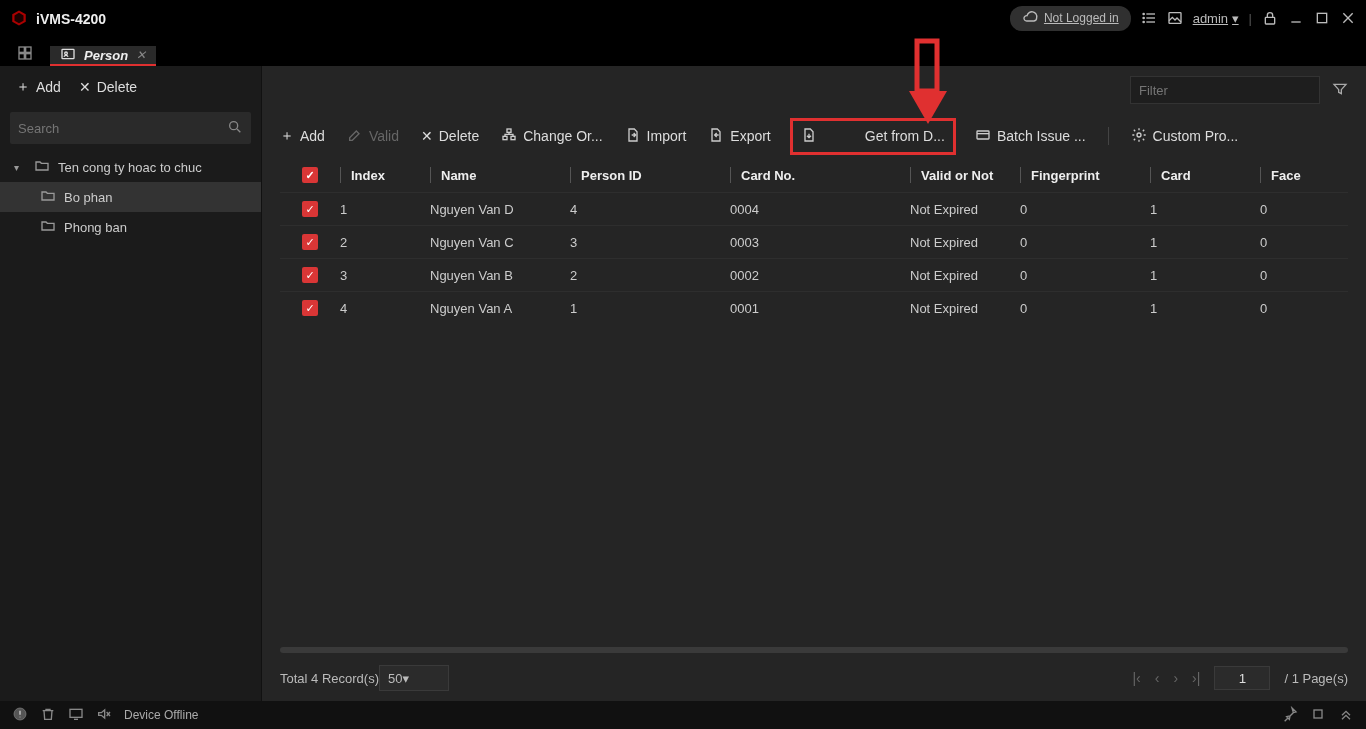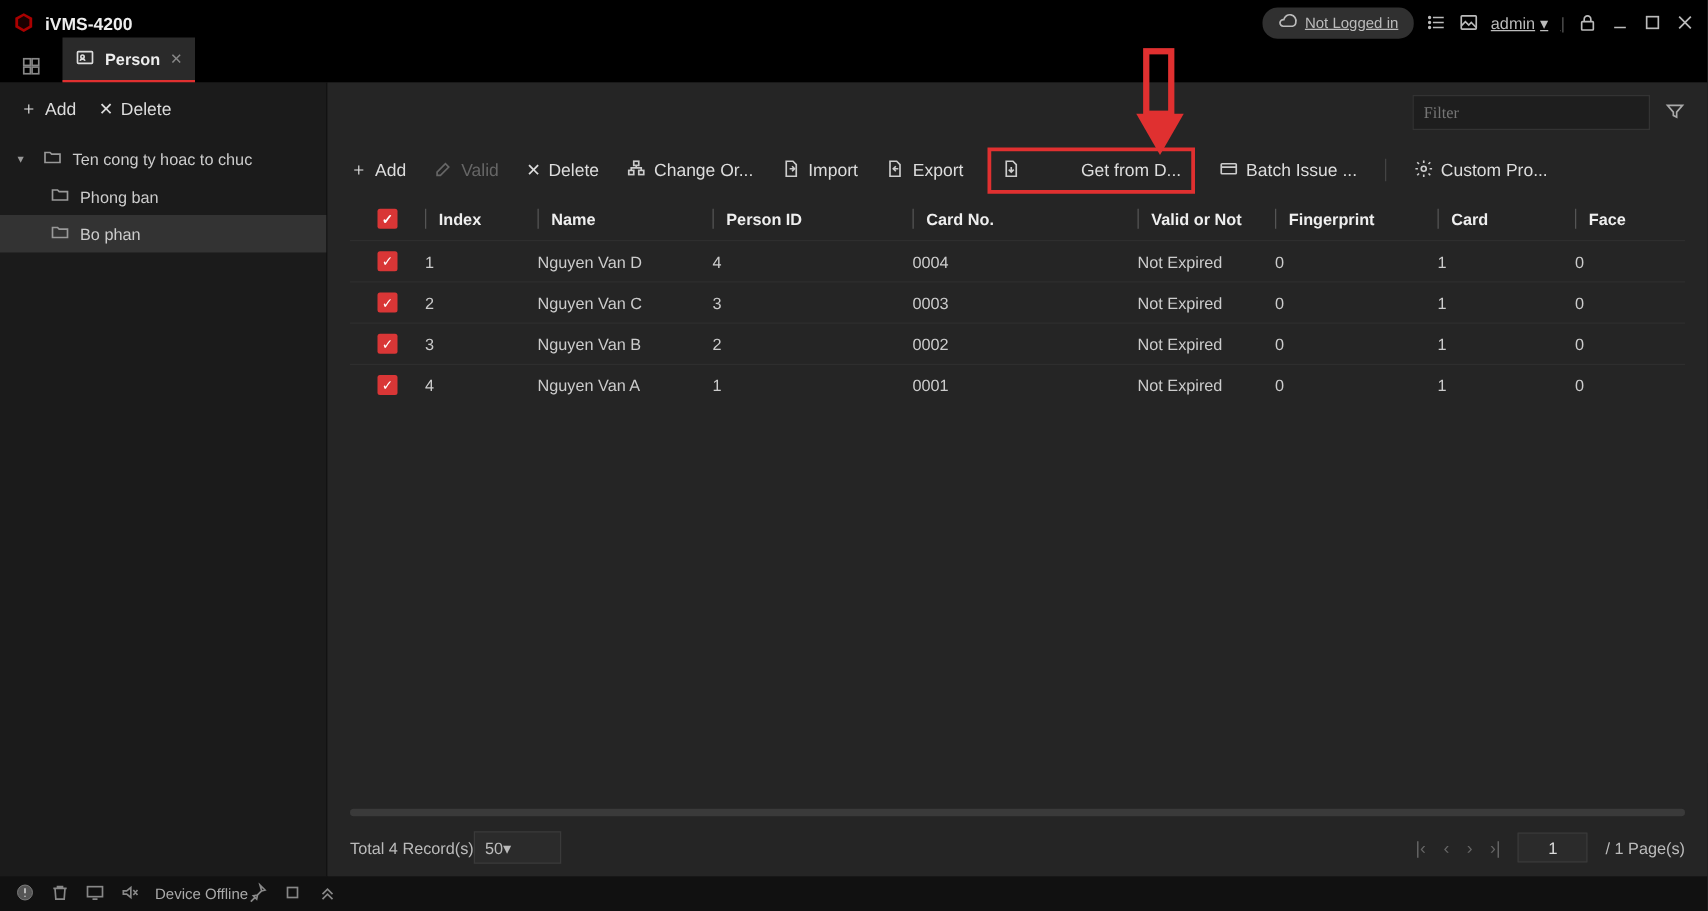--- a/index.html
+++ b/index.html
@@ -36,23 +36,23 @@
 
 
 .tabbar {
   height: 30px; background:#000; display:flex; align-items:flex-end; padding-left:10px;
 }
 .home-btn {
   width:30px; height:26px; display:flex; align-items:center; justify-content:center;
   color:#888; cursor:pointer; margin-right:10px;
 }
 .tab {
-  height:36px; background:#2a2a2a; display:flex; align-items:center;
+  height:20px; background:#2a2a2a; display:flex; align-items:center;
   padding:0 10px; gap:8px; border-bottom:2px solid #e03030;
-  color:#eee; cursor:pointer; font-size:13px;
+  color:#eee; cursor:pointer; font-size:13px;font-style:italic;
 }
 .tab .close-x { color:#888; font-size:12px; }
 
 
 .main { display:flex; height: calc(729px - 36px - 30px - 28px); }
 .sidebar {
   width:262px; background:#1b1b1b; border-right:1px solid #111;
   display:flex; flex-direction:column;
 }
 .side-top {
@@ -82,21 +82,21 @@
 .tree-row .tw { width:12px; color:#999; font-size:10px; }
 .folder-icon { color:#888; font-size:13px; }
 
 
 .content { flex:1; background:#252525; display:flex; flex-direction:column; position:relative; }
 .content-top { height:48px; display:flex; align-items:center; justify-content:flex-end; padding:0 18px; }
 .filter-box {
   width:190px; height:28px; background:#1e1e1e; border:1px solid #333;
   color:#888; display:flex; align-items:center; padding:0 8px; font-size:13px;
 }
-.filter-box input { flex:1; border:none; background:transparent; outline:none; color:#ccc; font-size:13px;font-family:Liberation Serif, serif;}
+.filter-box input { flex:1; border:none; background:transparent; outline:none; color:#ccc; font-size:13px;}
 .funnel { margin-left:12px; color:#999; cursor:pointer; }
 
 .toolbar {
   height:44px; display:flex; align-items:center; gap:22px; padding:0 18px;
 }
 .tbtn { display:flex; align-items:center; gap:6px; color:#ddd; cursor:pointer; font-size:14px; }
 .tbtn.disabled { color:#666; }
 .tsep { width:1px; height:18px; background:#444; }
 .tbtn.highlight { outline:3px solid #e03030; padding:6px 8px;gap:48px; }
 
@@ -136,21 +136,21 @@
 .pager-right { display:flex; align-items:center; gap:14px; }
 .pg-btn { color:#666; cursor:pointer; font-size:14px; }
 .pg-input {
   width:56px; height:24px; background:#2b2b2b; border:1px solid #3a3a3a; color:#ddd;
   text-align:center; outline:none;
 }
 
 
 .statusbar {
   height:28px; background:#111; display:flex; align-items:center; padding:0 12px;
-  justify-content:flex-start; color:#aaa; font-size:12px;
+  justify-content:space-between; color:#aaa; font-size:12px;
 }
 .statusbar-left { display:flex; align-items:center; gap:12px; }
 .status-icon { color:#888; cursor:pointer; }
 .statusbar-right { display:flex; align-items:center; gap:12px; }
 
 
 .annot-arrow {
   position:absolute; left:905px; top:36px; pointer-events:none;
 }
 
@@ -252,45 +252,54 @@
     <div class="side-top">
       <div class="side-btn">
         <span>＋</span>
         <span>Add</span>
       </div>
       <div class="side-btn">
         <span>✕</span>
         <span>Delete</span>
       </div>
     </div>
+    <div class="search-box">
+      <input placeholder="Search" style="">
+      <span>
+        <svg class="icon" viewBox="0 0 24 24" fill="none" stroke="#888" stroke-width="2">
+            <circle cx="10" cy="10" r="6"></circle>
+            <line x1="15" y1="15" x2="20" y2="20"></line>
+          </svg>
+      </span>
+    </div>
     <div class="tree">
       <div class="tree-row">
         <span class="tw">▾</span>
         <span class="folder-icon">
           <svg class="icon" viewBox="0 0 24 24" fill="none" stroke="#999" stroke-width="2">
               <path d="M3 6h6l2 2h10v10H3z"></path>
             </svg>
         </span>
         <span>Ten cong ty hoac to chuc</span>
       </div>
+      <div class="tree-row level1 sel">
+        <span class="folder-icon">
+          <svg class="icon" viewBox="0 0 24 24" fill="none" stroke="#999" stroke-width="2">
+              <path d="M3 6h6l2 2h10v10H3z"></path>
+            </svg>
+        </span>
+        <span>Bo phan</span>
+      </div>
       <div class="tree-row level1">
         <span class="folder-icon">
           <svg class="icon" viewBox="0 0 24 24" fill="none" stroke="#999" stroke-width="2">
               <path d="M3 6h6l2 2h10v10H3z"></path>
             </svg>
         </span>
         <span>Phong ban</span>
-      </div>
-      <div class="tree-row level1 sel">
-        <span class="folder-icon">
-          <svg class="icon" viewBox="0 0 24 24" fill="none" stroke="#999" stroke-width="2">
-              <path d="M3 6h6l2 2h10v10H3z"></path>
-            </svg>
-        </span>
-        <span>Bo phan</span>
       </div>
     </div>
   </div>
 
   <div class="content">
     <div class="content-top">
       <div class="filter-box">
         <input placeholder="Filter" style="">
       </div>
       <span class="funnel">

